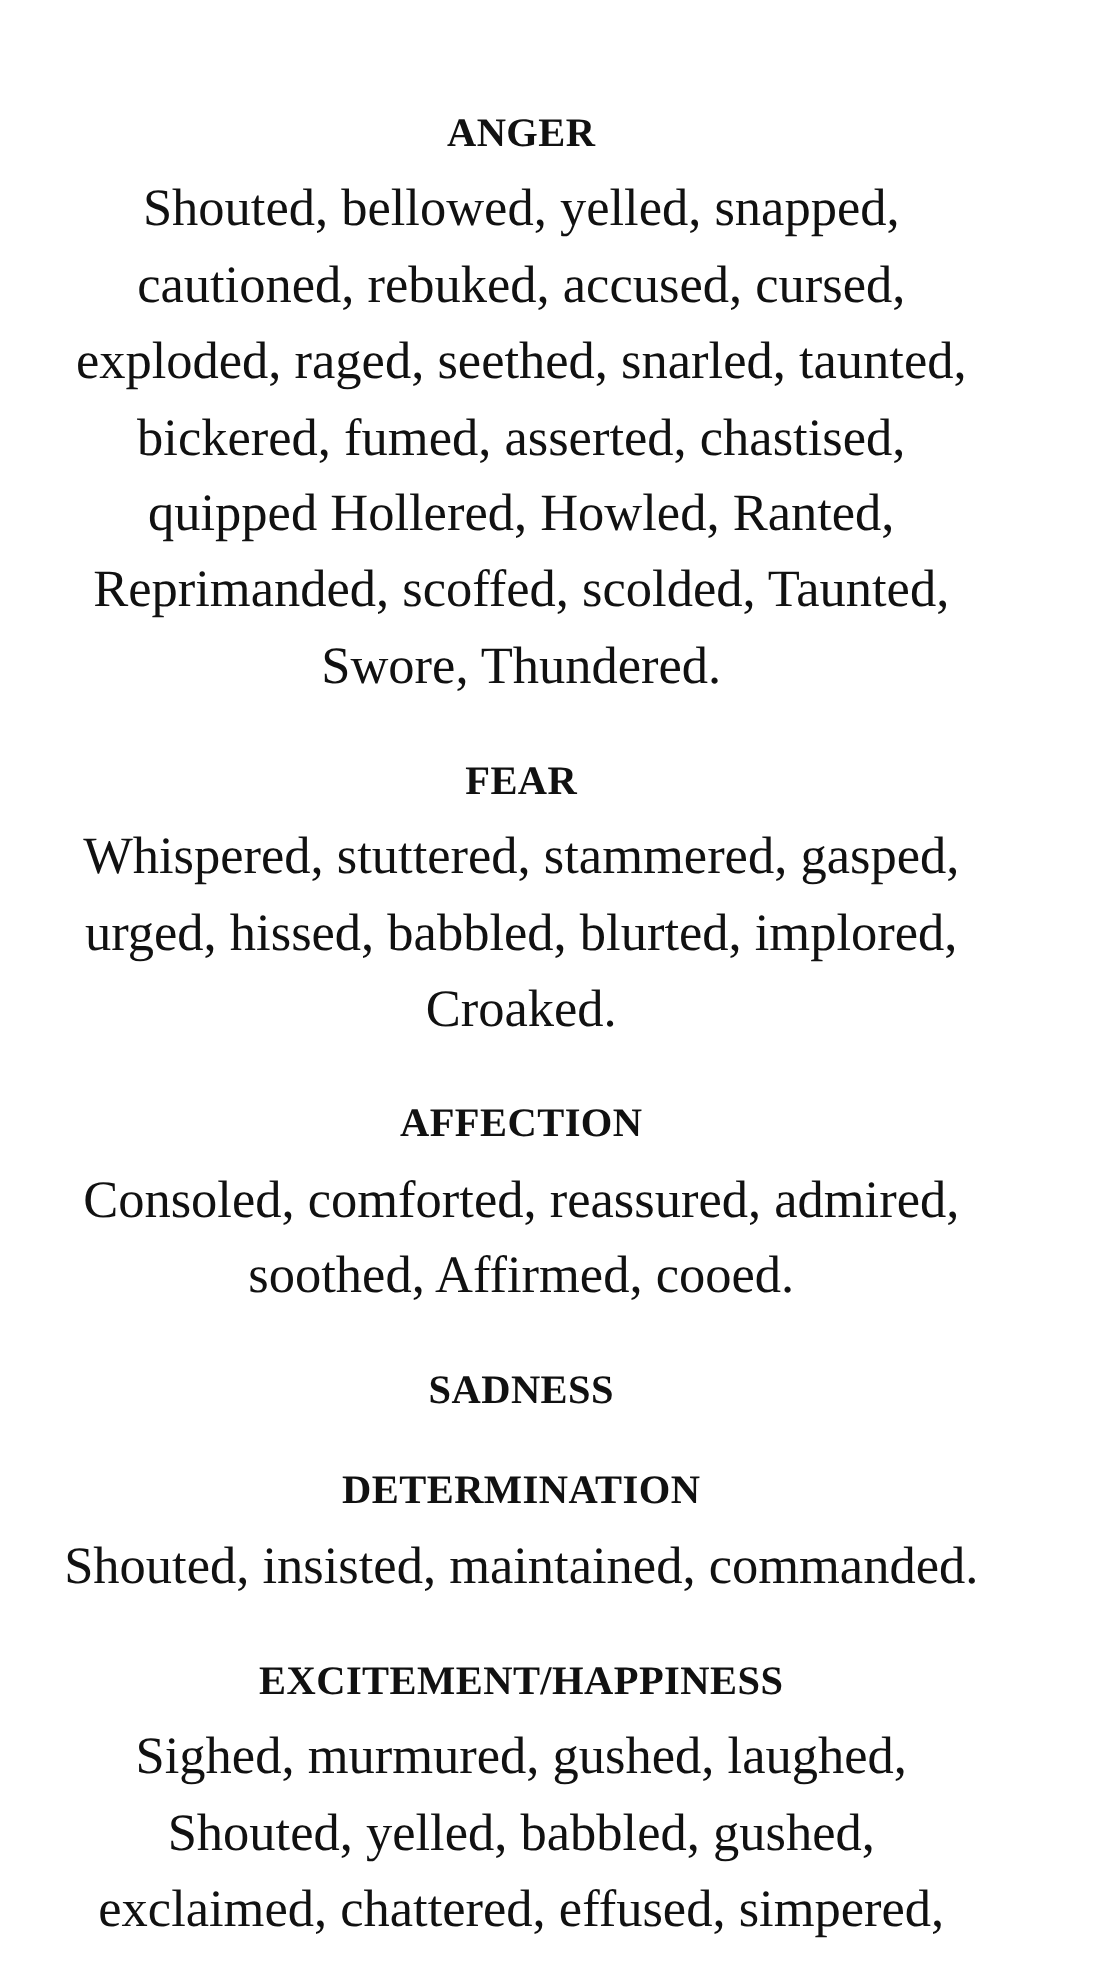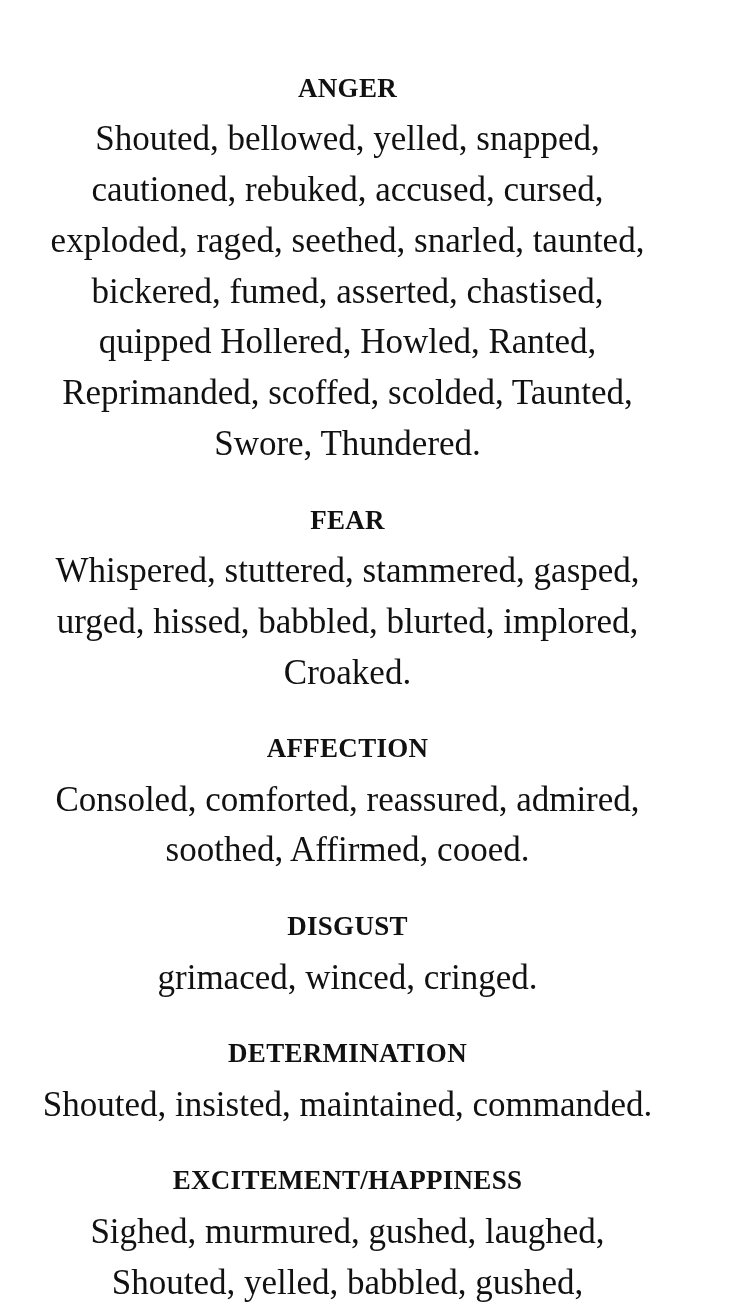--- a/index.html
+++ b/index.html
@@ -64,22 +64,21 @@
     <h2 class="section-heading">FEAR</h2>
     <p class="section-body">Whispered, stuttered, stammered, gasped, urged, hissed, babbled, blurted, implored, Croaked.</p>
   </div>
 
   <div class="section">
     <h2 class="section-heading">AFFECTION</h2>
     <p class="section-body">Consoled, comforted, reassured, admired, soothed, Affirmed, cooed.</p>
   </div>
 
   <div class="section">
-    <h2 class="section-heading">DISGUST</h2>
-    <p class="section-body">grimaced, winced, cringed.</p>
+    <h2 class="section-heading">SADNESS</h2>
   </div>
 
   <div class="section">
     <h2 class="section-heading">DETERMINATION</h2>
     <p class="section-body">Shouted, insisted, maintained, commanded.</p>
   </div>
 
   <div class="section tight">
     <h2 class="section-heading">EXCITEMENT/HAPPINESS</h2>
     <p class="section-body">Sighed, murmured, gushed, laughed, Shouted, yelled, babbled, gushed, exclaimed, chattered, effused, simpered, chirped, trilled, cooed, Beamed, Cheered, Grinned, Rejoiced.</p>

